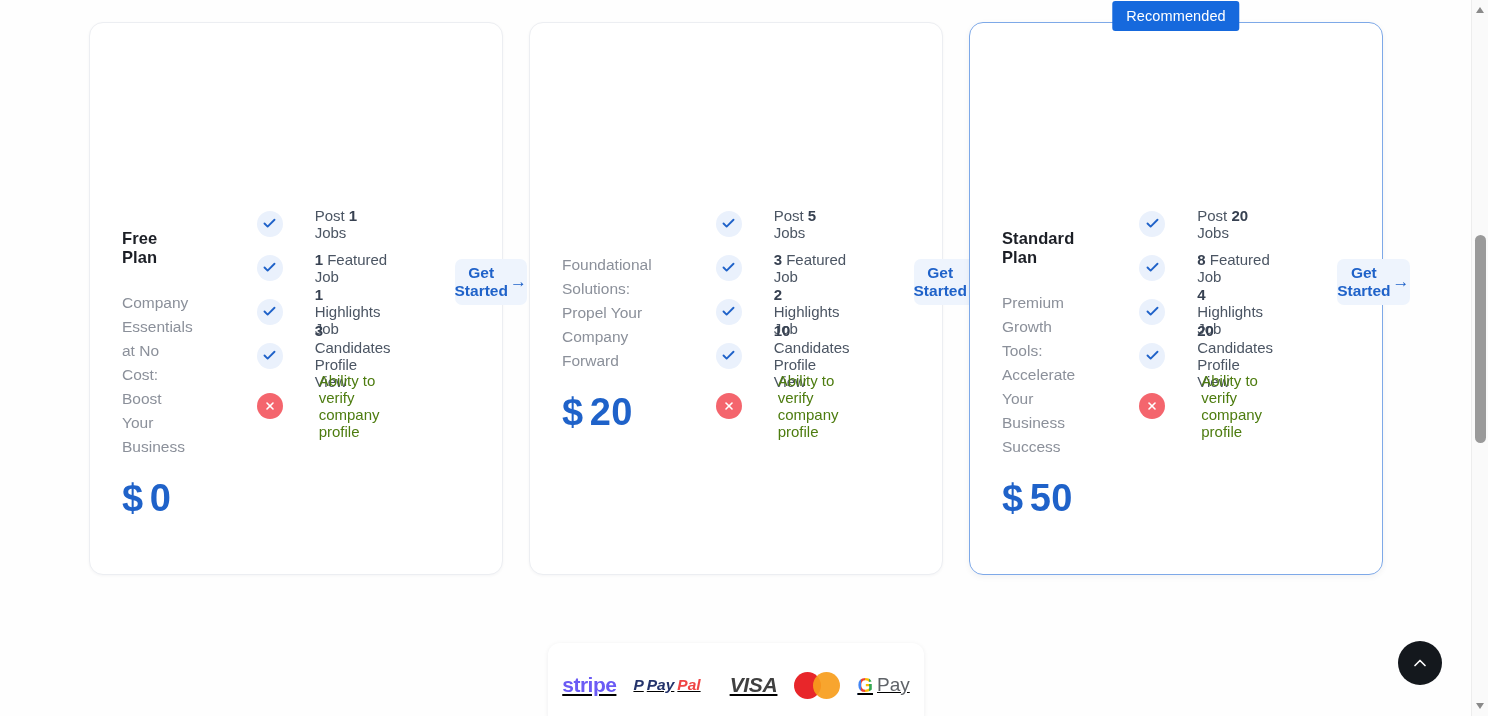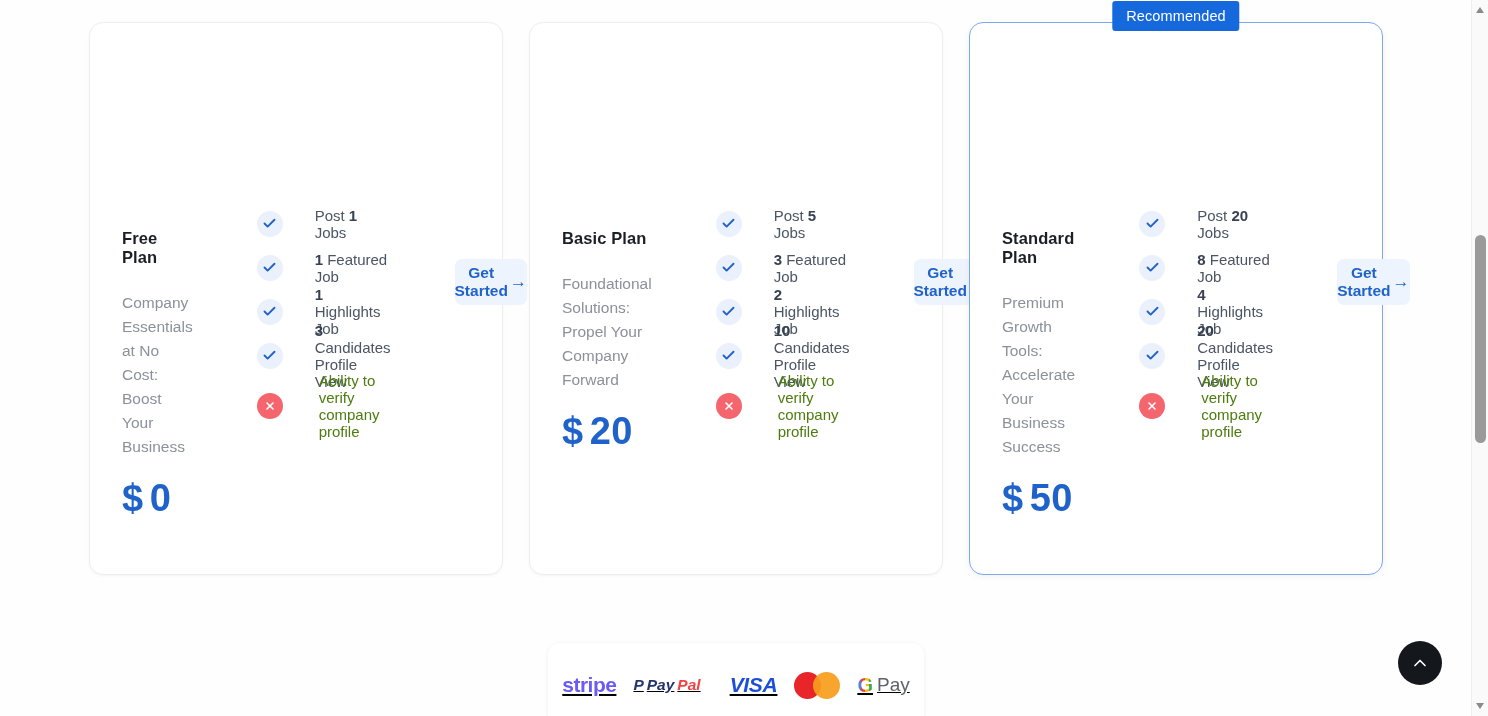--- a/index.html
+++ b/index.html
@@ -183,21 +183,21 @@
     letter-spacing: -0.5px; font-family: "Liberation Sans", sans-serif;
   }
   .paypal-logo {
     display: flex; align-items: center; gap: 3px;
     font-size: 15.5px; font-weight: bold; font-style: italic;
   }
   .paypal-logo .p1 { color: #24336b; }
   .paypal-logo .p2 { color: #ef4444; }
   .visa-logo {
     font-size: 21px; font-weight: bold; font-style: italic;
-    color: #1d4ed8; letter-spacing: -0.3px; margin-left: 12px;
+    color: #404040; letter-spacing: -0.3px; margin-left: 12px;
   }
   .mc-logo { position: relative; width: 46px; height: 27px; }
   .mc-logo i {
     position: absolute; top: 0; width: 27px; height: 27px;
     border-radius: 50%; display: block;
   }
   .mc-logo .mc-red    { left: 0;  background: #e8262a; }
   .mc-logo .mc-orange { left: 19px; background: #f79d1c; opacity: 0.92; }
   .gpay-logo { display: flex; align-items: center; gap: 4px; }
   .gpay-logo .g {
@@ -309,21 +309,20 @@
           </ul>
           <div class="cta-wrap">
             <button class="cta">
               <span>Get Started</span>
               <span class="arrow">→</span>
             </button>
           </div>
         </div>
         <div class="plan-card">
           <div class="card-head">
-            <div class="plan-name">Basic Plan</div>
             <div class="plan-tagline">Foundational Solutions: Propel Your Company Forward</div>
             <div class="plan-price"><span class="cur">$</span><span>20</span></div>
           </div>
           <div class="divider"></div>
           <ul class="features">
             <li class="feature">
               <span class="f-icon ok">
                 <svg width="15" height="15" viewBox="0 0 24 24" fill="none" stroke="#1f62c9" stroke-width="3" stroke-linecap="round" stroke-linejoin="round">
                   <polyline points="20 6 9 17 4 12"></polyline>
                 </svg>

